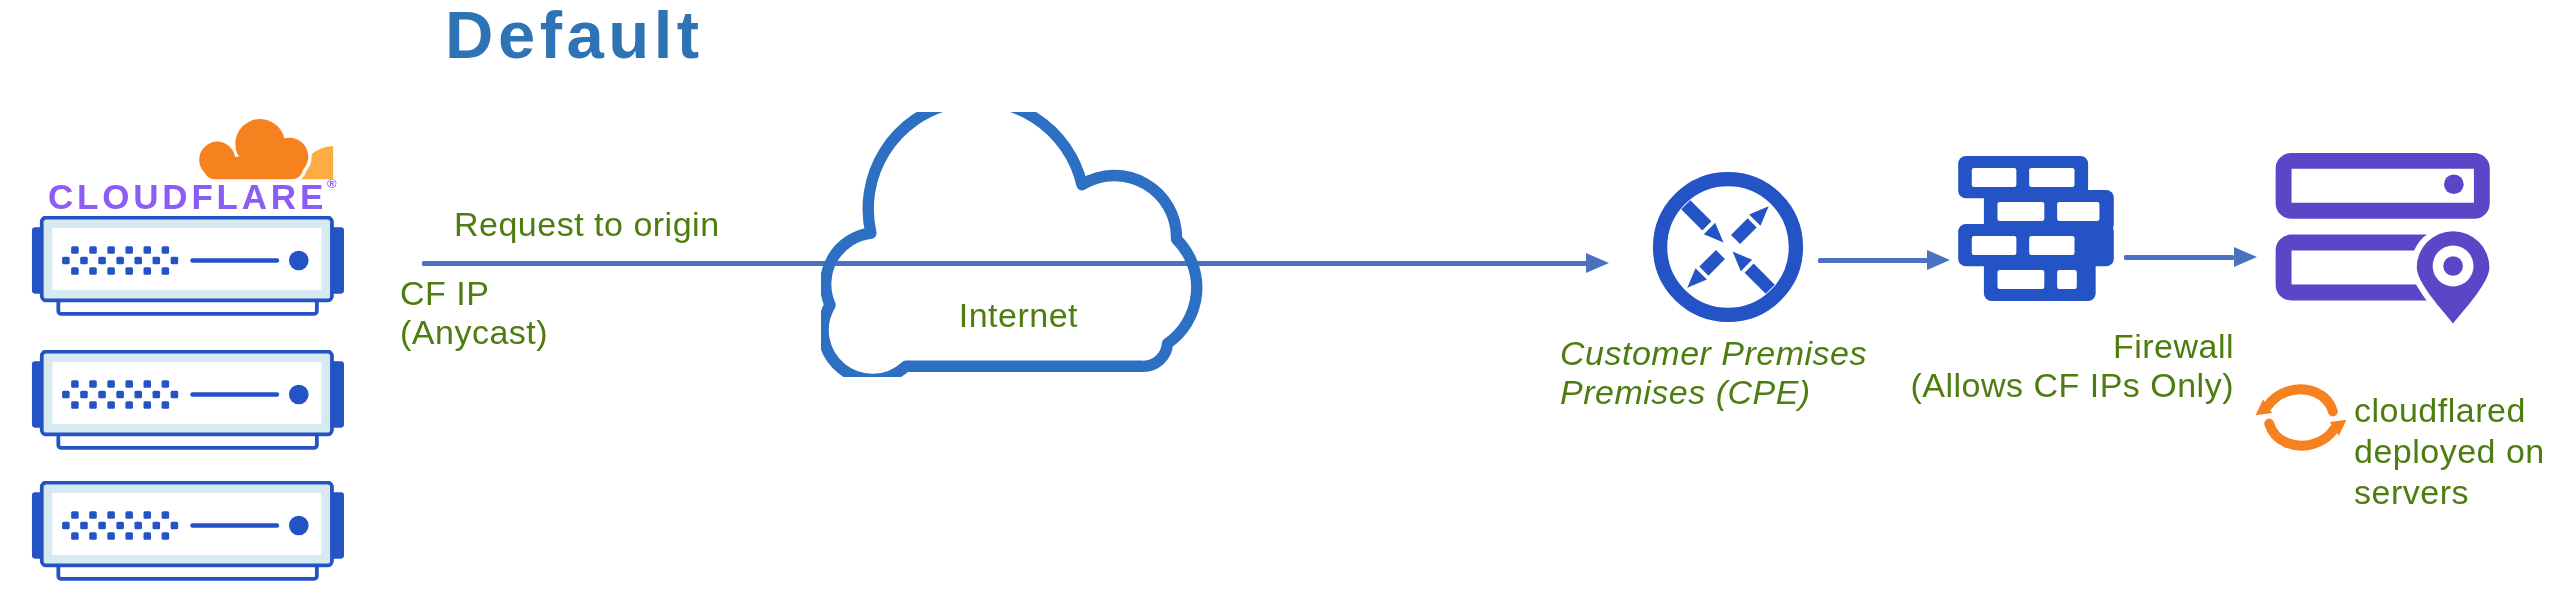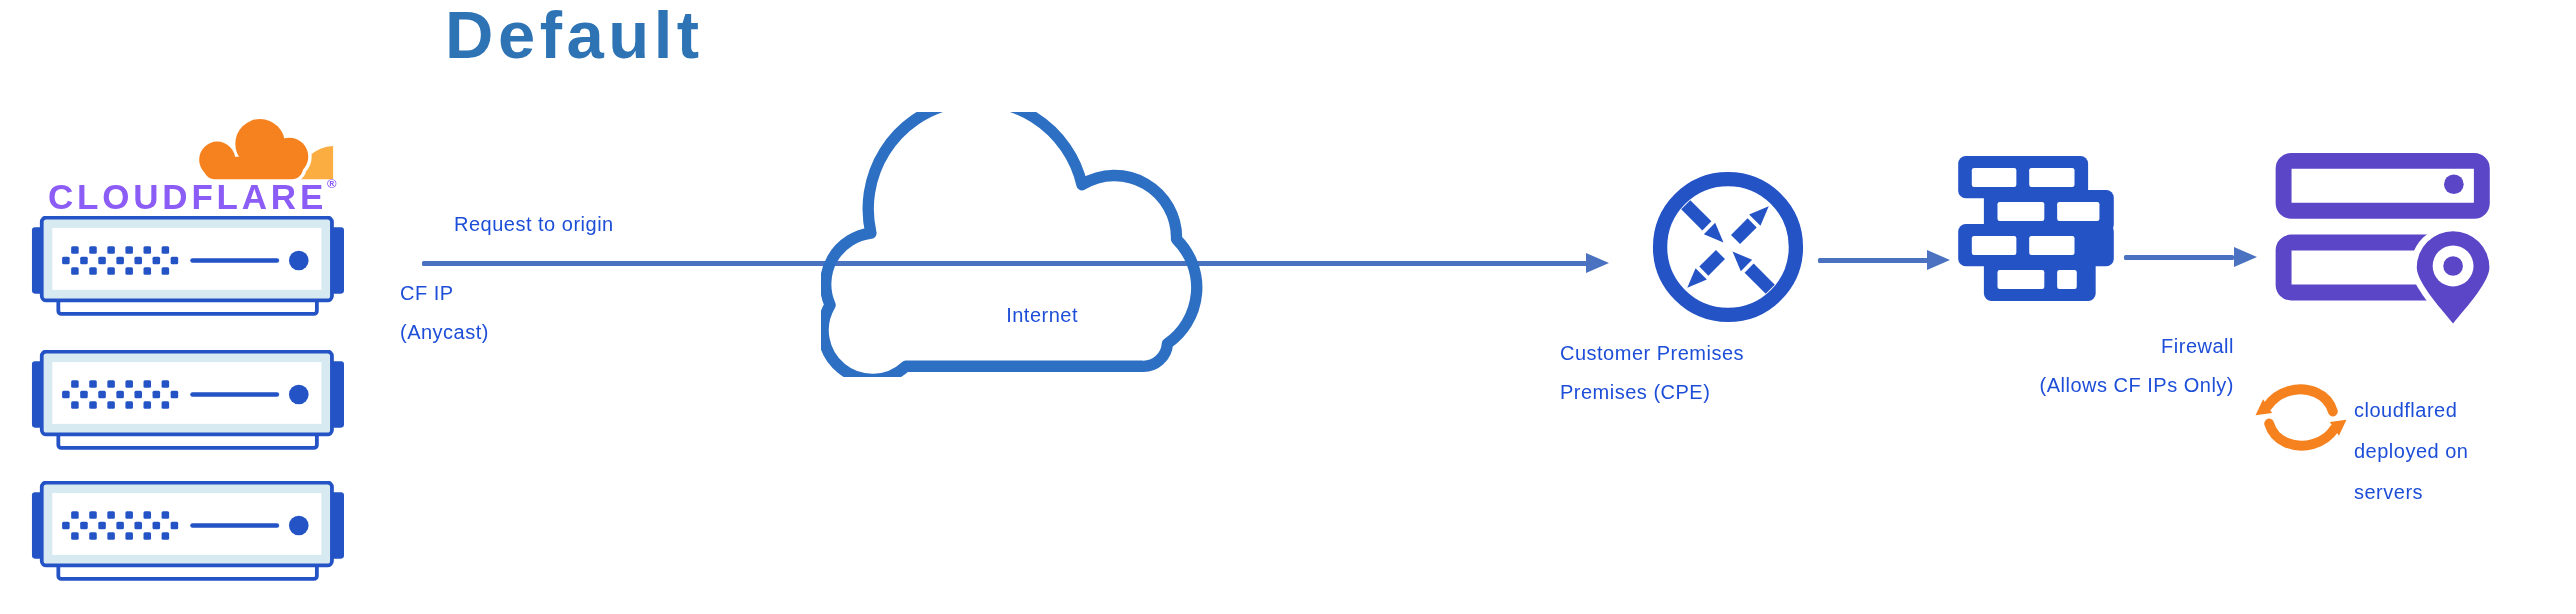--- a/index.html
+++ b/index.html
@@ -11,21 +11,21 @@
   .title{
     left:445px;top:0.8px;font-size:67px;font-weight:600;letter-spacing:4.5px;
     color:#2E74B5;white-space:nowrap;line-height:1;
   }
   .wordmark{
     left:48px;top:177px;font-size:35px;font-weight:800;letter-spacing:3.8px;
     color:#8b5cf6;white-space:nowrap;line-height:1;
   }
   .wordmark sup{font-size:13px;letter-spacing:0;vertical-align:21px;}
   .label{
-    font-size:20px;color:#1d4ed8;letter-spacing:0.5px;line-height:39px;white-space:nowrap;
+    font-size:34px;color:#4d7c0f;letter-spacing:0.5px;line-height:39px;white-space:nowrap;
   }
   .label.center{text-align:right;}
   .note{line-height:41px;}
   .arrow-line{position:absolute;height:4.5px;background:#4A72C0;border-radius:1.5px;}
   .arrow-head{
     position:absolute;width:0;height:0;
     border-top:10.6px solid transparent;border-bottom:10.6px solid transparent;
     border-left:23px solid #4A72C0;
   }
   svg{display:block;}
@@ -174,21 +174,21 @@
       <line x1="54" y1="54" x2="82" y2="82"></line>
       <polygon points="104,104 93,78 78,93" stroke="none"></polygon>
       <line x1="166" y1="166" x2="138" y2="138"></line>
       <polygon points="116,116 142,127 127,142" stroke="none"></polygon>
       <line x1="120" y1="100" x2="142" y2="78"></line>
       <polygon points="164,56 153,82 138,67" stroke="none"></polygon>
       <line x1="100" y1="120" x2="78" y2="142"></line>
       <polygon points="56,164 82,153 67,138" stroke="none"></polygon>
     </g>
   </svg>
-  <div class="abs label" style="left:1560px;top:334px;">
+  <div class="abs label" style="left:1560px;top:334px;font-style:italic;">
     <div>Customer Premises</div>
     <div>Premises (CPE)</div>
   </div>
 
   <div class="arrow-line" style="left:1818px;top:258px;width:110px;"></div>
   <div class="arrow-head" style="left:1927px;top:250px;"></div>
 
   <svg class="abs" style="left:1958px;top:156px;" width="156" height="145" viewBox="0 0 206 192">
     <g fill="#2453C6">
       <rect x="0" y="0" width="172" height="56" rx="10"></rect>

